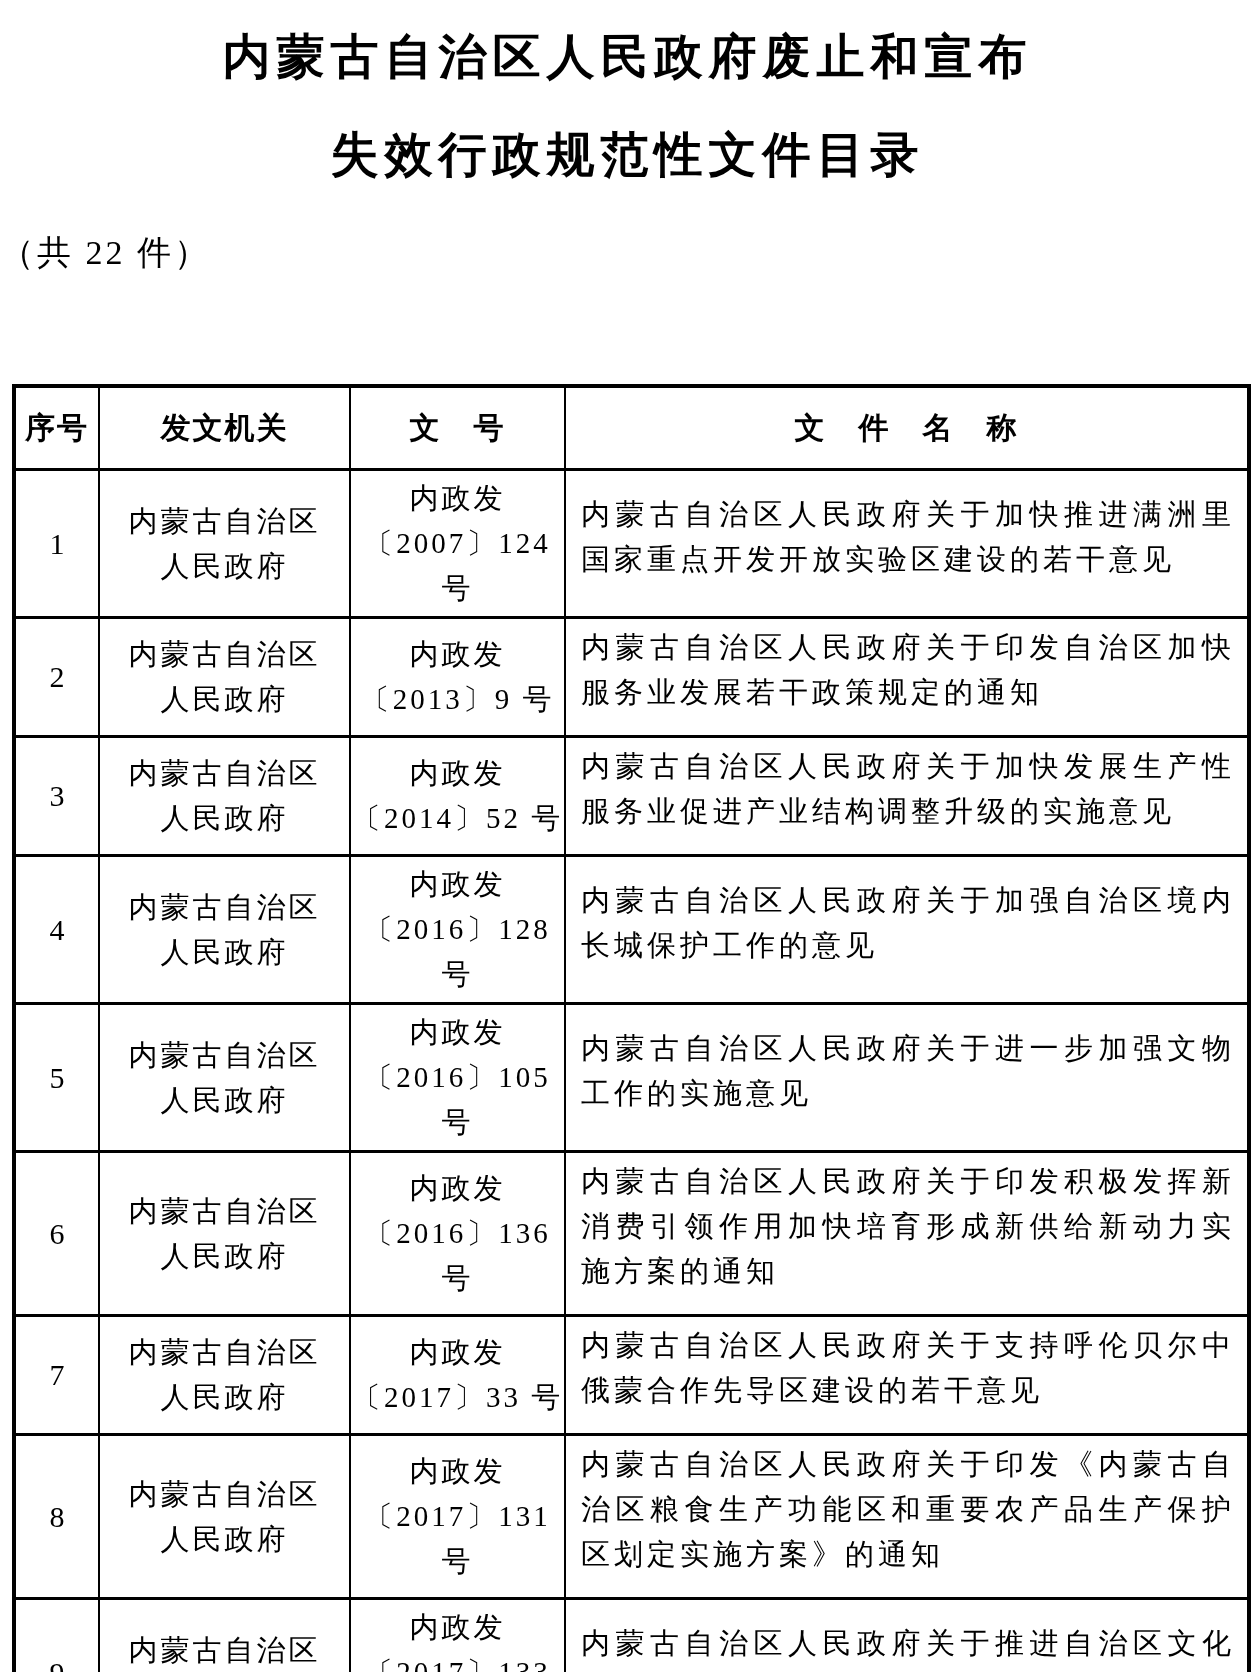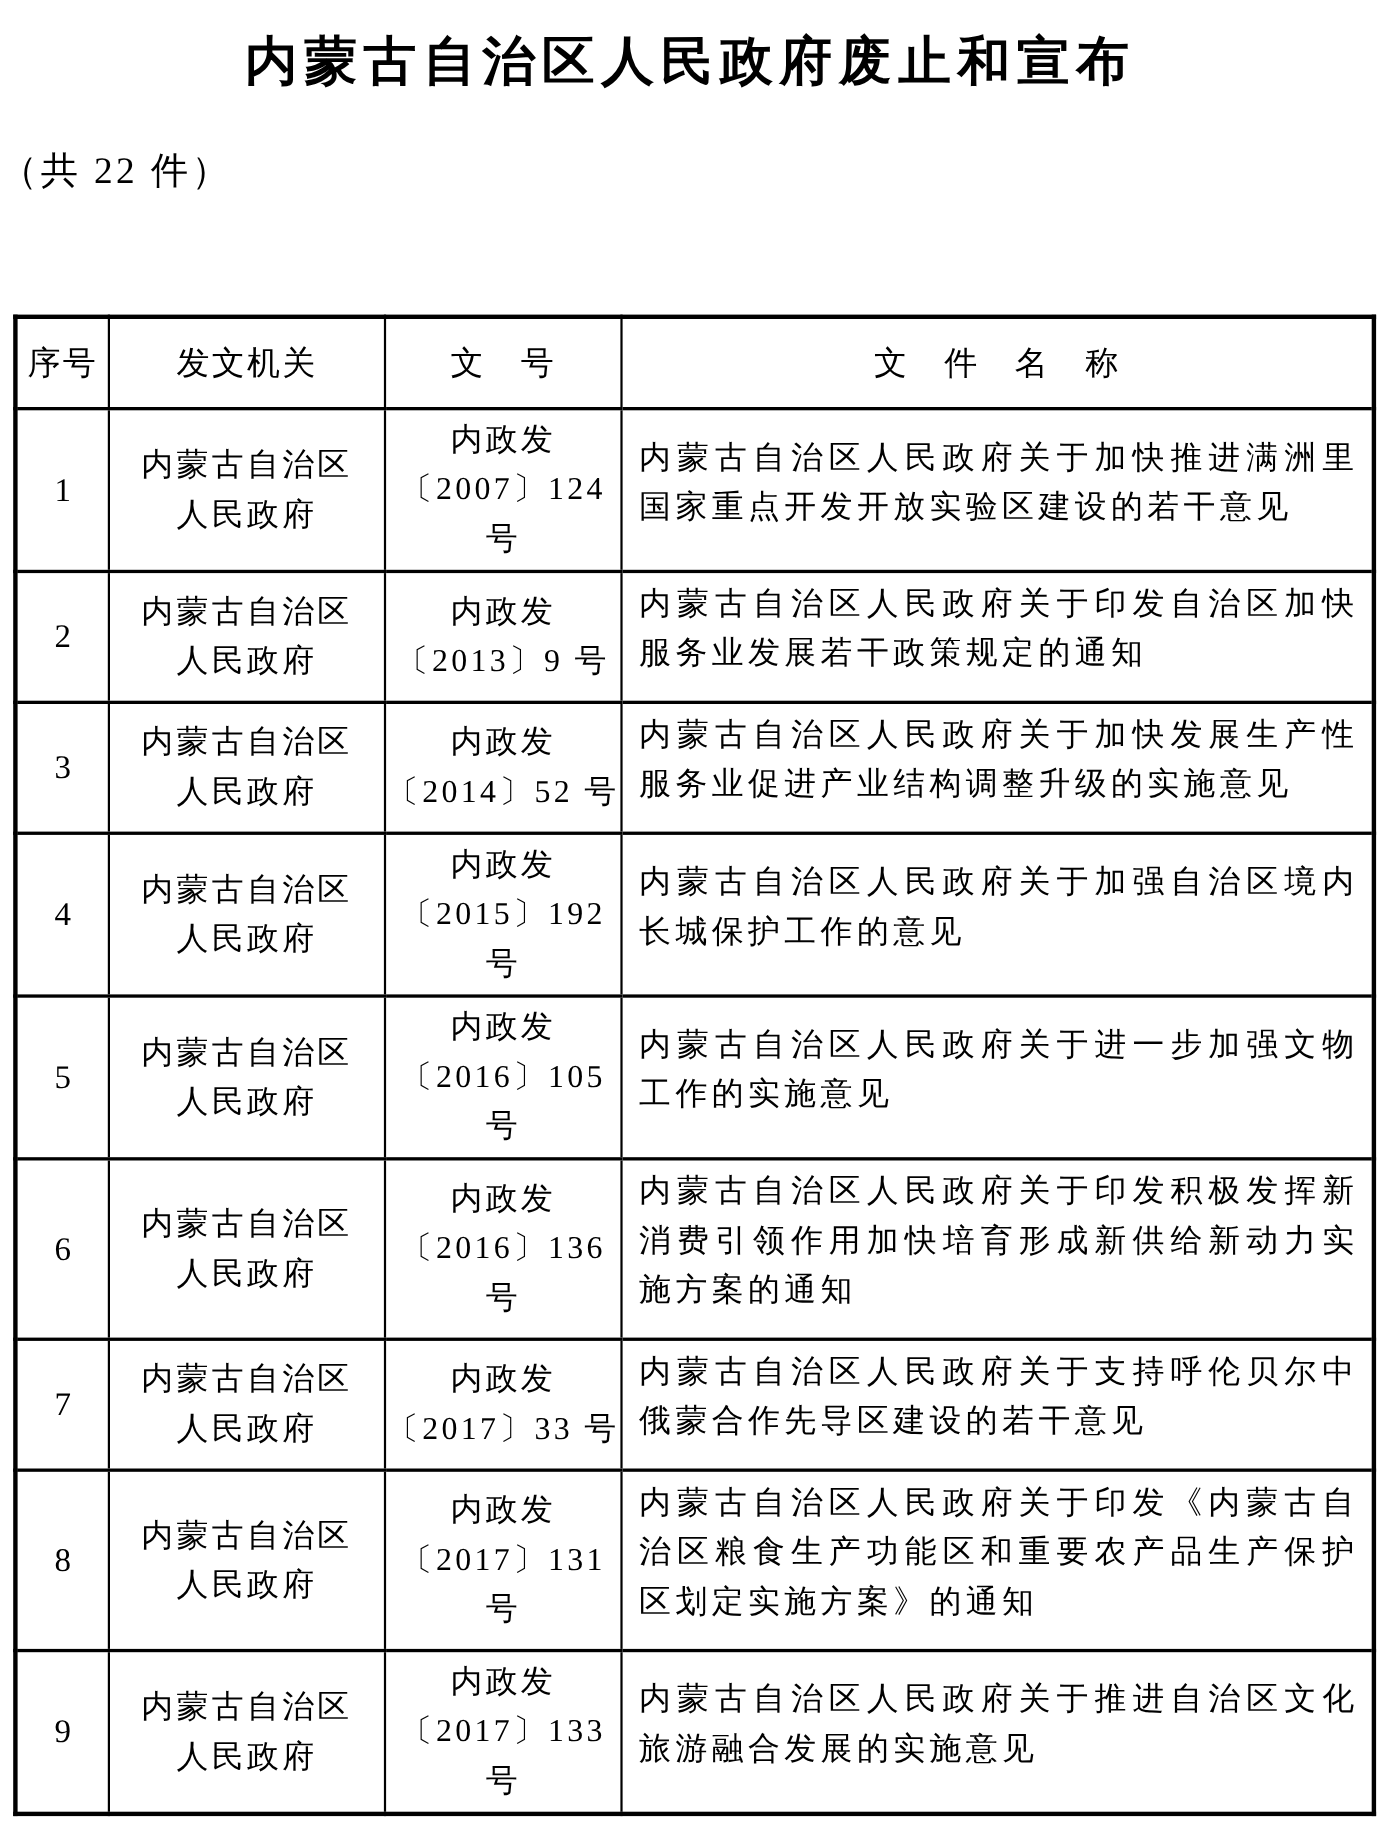--- a/index.html
+++ b/index.html
@@ -43,21 +43,21 @@
   .doc-table col.c-name   { width: 684px; }
   .doc-table th, .doc-table td {
     border: 2px solid #000000;
     vertical-align: middle;
     padding: 5px 0;
   }
   .doc-table thead th {
     height: 70px;
     border-bottom: 3px solid #000000;
     font-family: "Liberation Sans", "DejaVu Sans", sans-serif;
-    font-weight: normal;
+    font-weight: bold;
     font-size: 30px;
     text-align: center;
     letter-spacing: 2px;
   }
   .doc-table td { border-top: 3px solid #000000; border-bottom: 3px solid #000000; }
   td.cell-no {
     text-align: center;
     font-size: 30px;
   }
   td.cell-agency, td.cell-docno {
@@ -74,20 +74,21 @@
     padding: 6px 12px 20px 15px;
   }
 </style>
 </head>
 <body>
 
 <div class="page">
 
   <div class="title-block">
     <div class="title-line">内蒙古自治区人民政府废止和宣布</div>
+    <div class="title-line">失效行政规范性文件目录</div>
     <div class="subtitle">（共 22 件）</div>
   </div>
 
   <table class="doc-table">
     <colgroup>
       <col class="c-no">
         <col class="c-agency">
         <col class="c-docno">
         <col class="c-name">
     </colgroup>
@@ -137,21 +138,21 @@
         <td class="cell-name">内蒙古自治区人民政府关于加快发展生产性服务业促进产业结构调整升级的实施意见</td>
       </tr>
       <tr>
         <td class="cell-no">4</td>
         <td class="cell-agency">
           <div>内蒙古自治区</div>
           <div>人民政府</div>
         </td>
         <td class="cell-docno">
           <div>内政发</div>
-          <div>〔2015〕192 号</div>
+          <div>〔2016〕128 号</div>
         </td>
         <td class="cell-name">内蒙古自治区人民政府关于加强自治区境内长城保护工作的意见</td>
       </tr>
       <tr>
         <td class="cell-no">5</td>
         <td class="cell-agency">
           <div>内蒙古自治区</div>
           <div>人民政府</div>
         </td>
         <td class="cell-docno">

